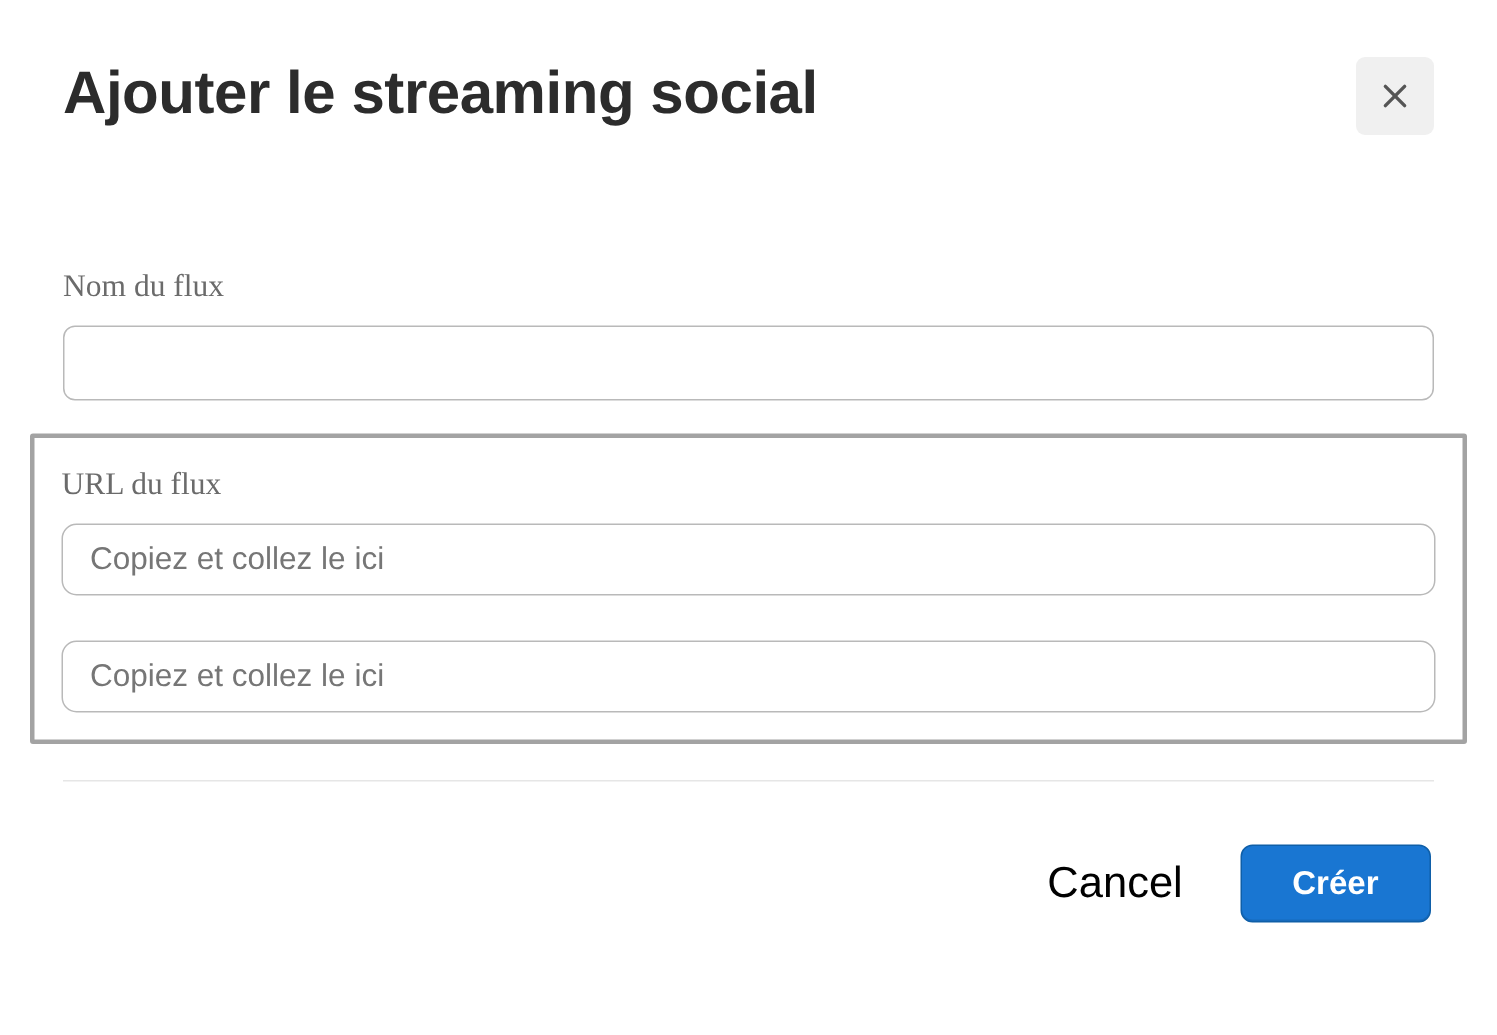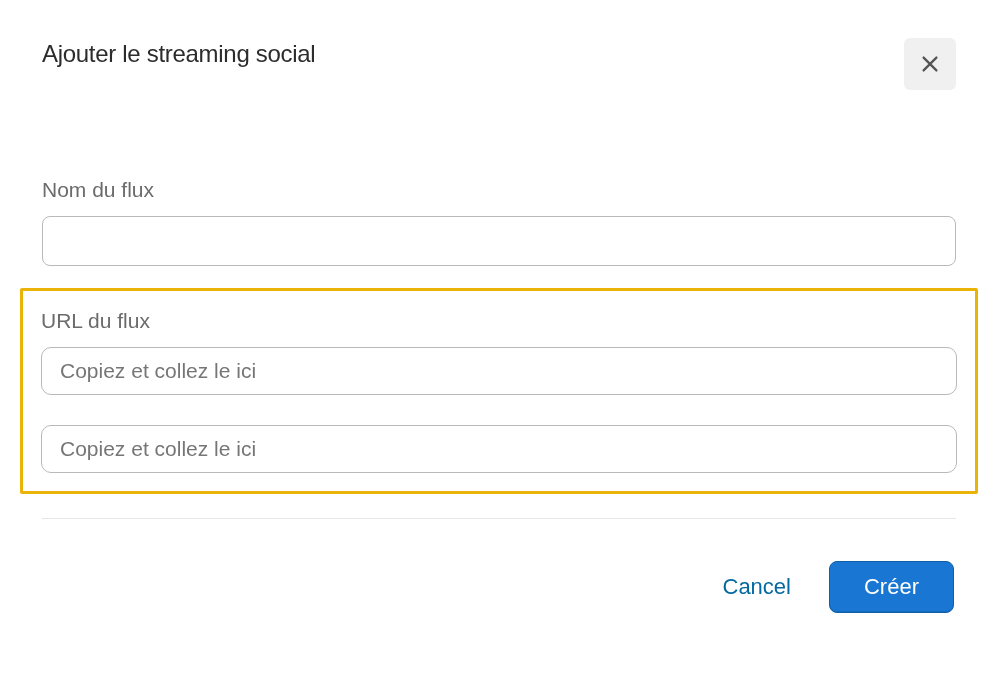--- a/index.html
+++ b/index.html
@@ -19,22 +19,22 @@
       height: 100%;
       padding: 40px 42px 40px 42px;
       position: relative;
     }
     .header {
       display: flex;
       justify-content: space-between;
       align-items: flex-start;
     }
     .dialog-title {
-      font-size: 24px;
-      font-weight: 400;
+      font-size: 40px;
+      font-weight: 700;
       color: #2c2c2c;
       letter-spacing: -0.3px;
     }
     .close-btn {
       width: 52px;
       height: 52px;
       background: #f0f0f0;
       border: none;
       border-radius: 6px;
       display: flex;
@@ -51,37 +51,38 @@
       margin-top: 88px;
     }
     .field-group {
       margin-bottom: 30px;
     }
     .field-label {
       font-size: 21px;
       color: #6b6b6b;
       margin-bottom: 14px;
       display: block;
+      font-family: Liberation Serif, serif;
     }
     .text-input {
       width: 100%;
       height: 50px;
       border: 1px solid #b9b9b9;
       border-radius: 8px;
       padding: 0 18px;
       font-size: 21px;
       color: #333;
       background: #fff;
       outline: none;
     }
     .text-input::placeholder {
       color: #767676;
     }
     .highlight-box {
-      border: 3px solid #eab308;
+      border: 3px solid #a3a3a3;
       border-radius: 2px;
       padding: 18px 18px 18px 18px;
       margin-left: -22px;
       margin-right: -22px;
       margin-top: -8px;
     }
     .highlight-box .field-group:last-child {
       margin-bottom: 0;
     }
     .highlight-box .text-input {
@@ -97,32 +98,32 @@
       display: flex;
       justify-content: flex-end;
       align-items: center;
       gap: 34px;
       margin-top: 42px;
       padding-right: 2px;
     }
     .cancel-btn {
       background: none;
       border: none;
-      font-size: 22px;
-      color: #0369a1;
+      font-size: 29px;
+      color: #000000;
       cursor: pointer;
       padding: 8px 4px;
     }
     .create-btn {
       background: #1976d2;
       border: 1px solid #0f5fa8;
       border-radius: 8px;
       color: #ffffff;
       font-size: 22px;
-      font-weight: 400;
+      font-weight: 700;
       padding: 12px 34px;
       cursor: pointer;
       box-shadow: inset 0 -1px 0 rgba(0,0,0,0.1);
     }
   </style>
 </head>
 <body>
 
 <div class="dialog">
   <div class="header">

